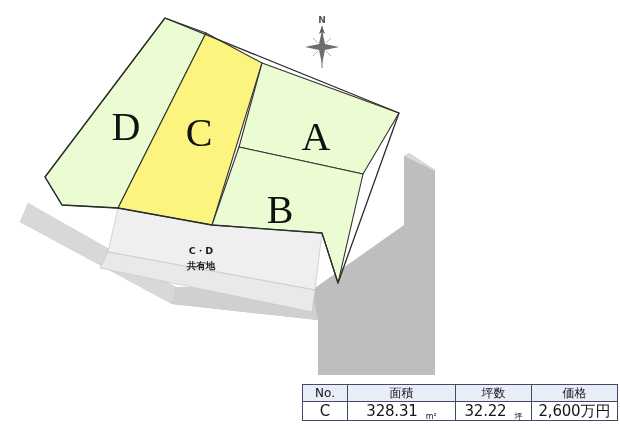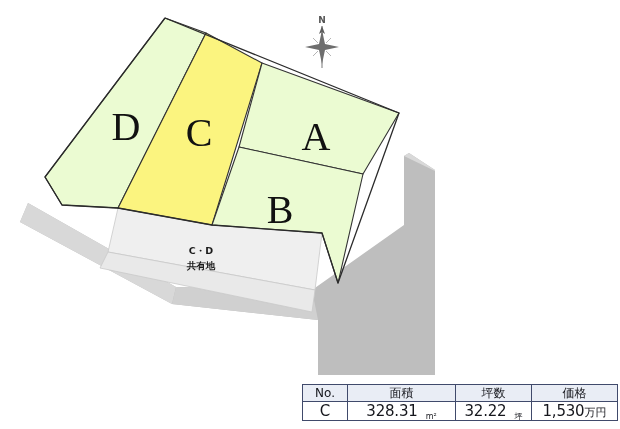--- a/index.html
+++ b/index.html
@@ -91,21 +91,21 @@
   .col-price{ width: 85px; }
   .unit {
     font-size: 8px;
     vertical-align: baseline;
     position: relative;
     top: 3px;
     letter-spacing: 0;
     padding-left: 8px;
   }
   .unit-yen {
-    font-size: 11px;
+    font-size: 15px;
     letter-spacing: 0;
   }
 </style>
 </head>
 <body>
 
 <div id="plan-root">
 
   <svg class="siteplan" viewBox="0 0 620 429">
 
@@ -176,20 +176,20 @@
       <tbody>
         <tr>
           <td class="col-no">C</td>
           <td class="col-area">
             <span>328.31</span><span class="unit">m²</span>
           </td>
           <td class="col-tsubo">
             <span>32.22</span><span class="unit">坪</span>
           </td>
           <td class="col-price">
-            <span>1,530</span><span class="unit-yen">万円</span>
+            <span>2,600</span><span class="unit-yen">万円</span>
           </td>
         </tr>
       </tbody>
     </table>
   </div>
 
 </div>
 
 </body></html>

